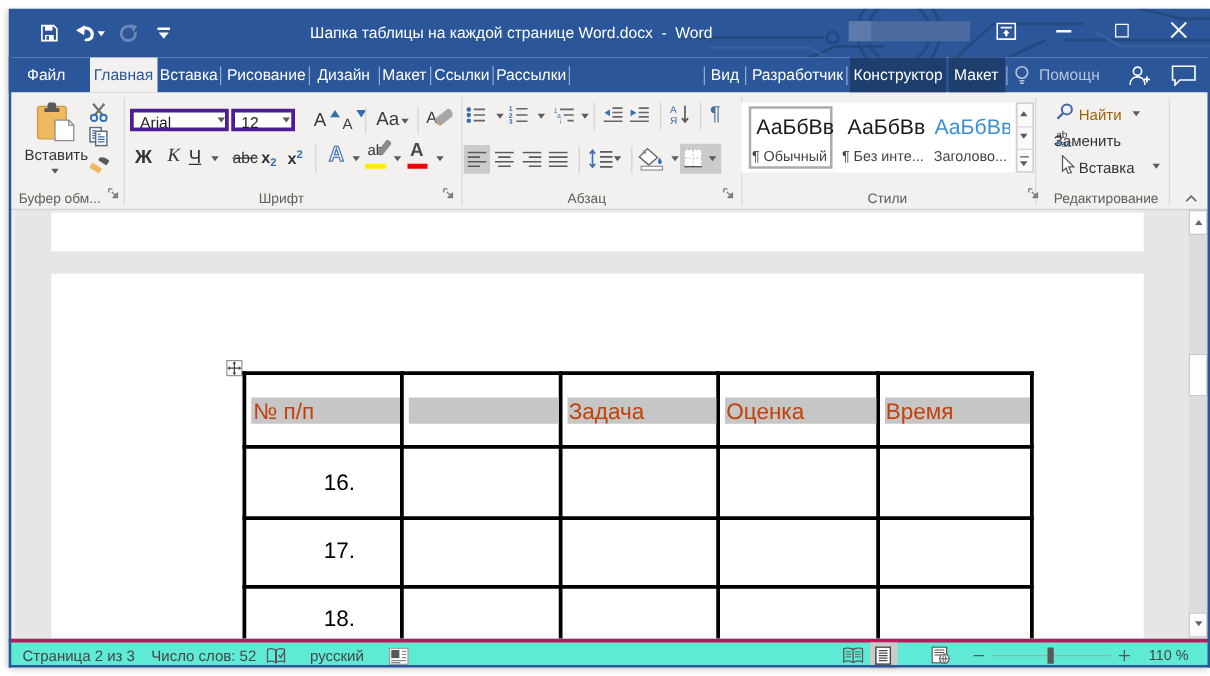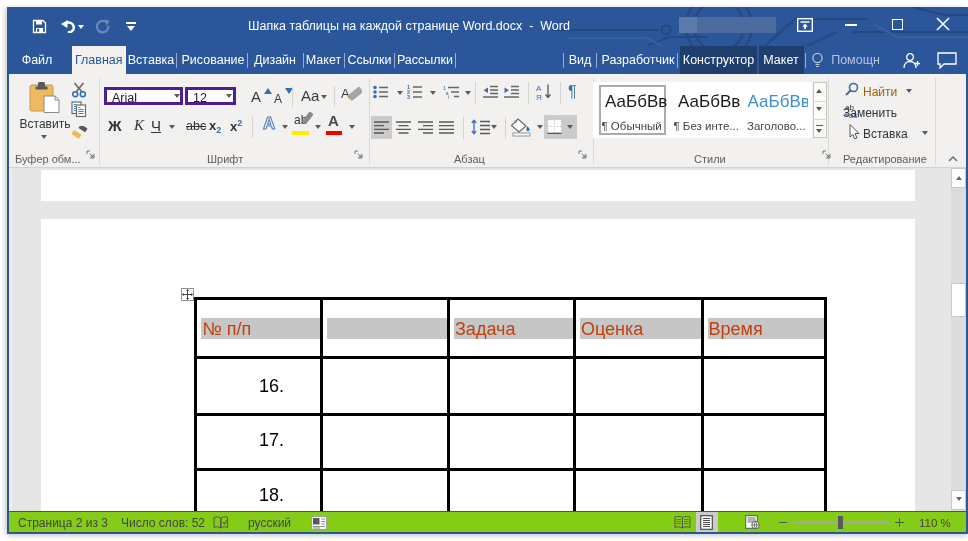--- a/index.html
+++ b/index.html
@@ -18,21 +18,21 @@
   .launcher { position:absolute; width:9px; height:9px; }
   .combo { position:absolute; background:#fff; border:3px solid #4c1d95; font-size:12.5px; color:#222; height:18px; line-height:16px; padding-left:5px; }
   .dd { position:absolute; width:0; height:0; border-left:3px solid transparent; border-right:3px solid transparent; border-top:4px solid #5b5b5b; }
   .rowtext { position:absolute; white-space:nowrap; }
   #doc { position:absolute; left:0; top:161px; width:961px; height:343px; background:#e6e6e6; overflow:hidden; }
   .page { position:absolute; background:#fff; }
   .tline { position:absolute; background:#000; }
   .hdrband { position:absolute; top:311.2px; height:21px; background:#c6c6c6; }
   .hdrtxt { position:absolute; top:311px; height:22px; line-height:22px; font-size:18px; color:#c2410c; white-space:nowrap; }
   .numtxt { position:absolute; width:65px; text-align:right; font-size:18px; color:#000; white-space:nowrap; }
-  #status { position:absolute; left:0; top:504px; width:961px; height:21px; background:#84cc16; border-top:1px solid #be185d; }
+  #status { position:absolute; left:0; top:504px; width:961px; height:21px; background:#5eead4; border-top:3px solid #be185d; }
   .st { position:absolute; top:3px; height:16px; line-height:16px; font-size:12px; color:#454545; white-space:nowrap; }
   svg { display:block; }
 </style>
 </head>
 <body>
 <div id="win">
 
   <div id="titlebar">
 
     <svg width="961" height="39" style="position:absolute;left:0;top:0">

